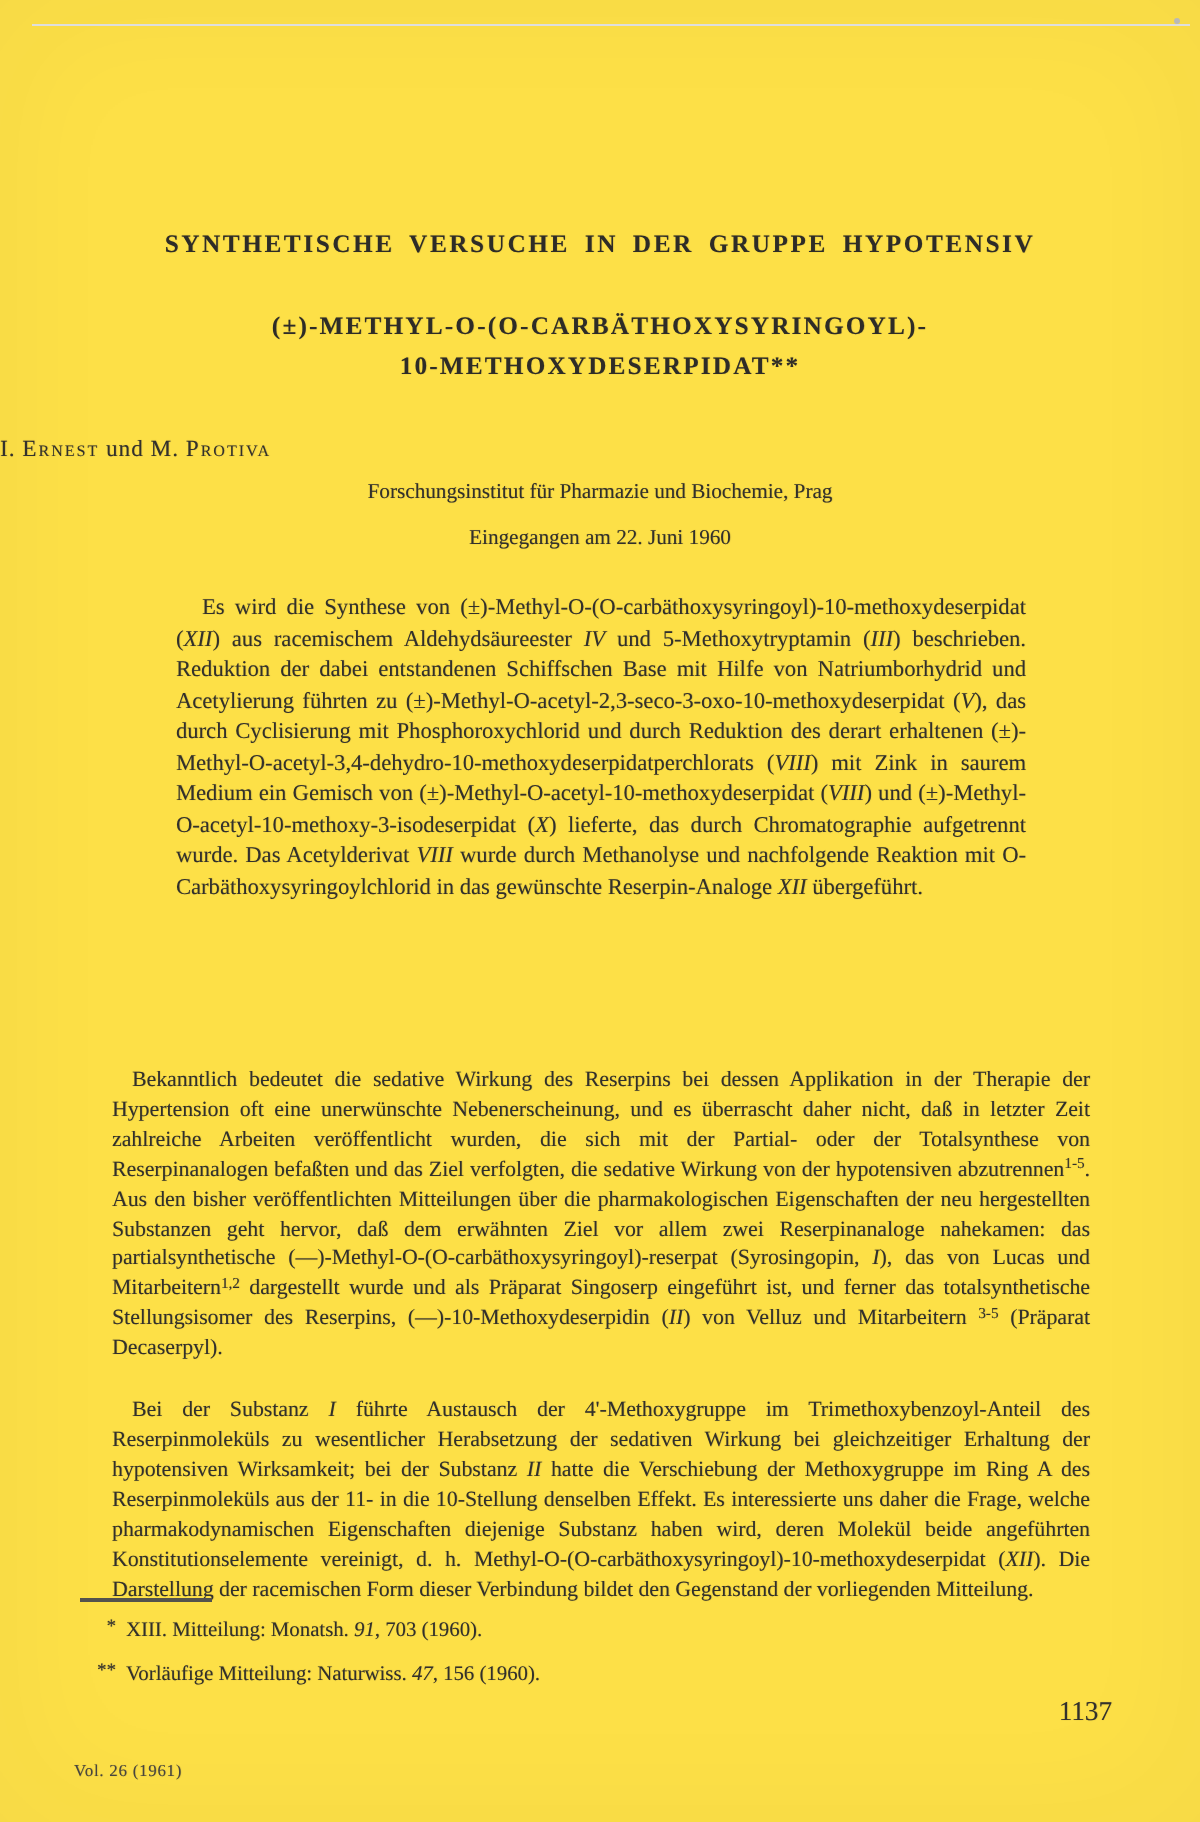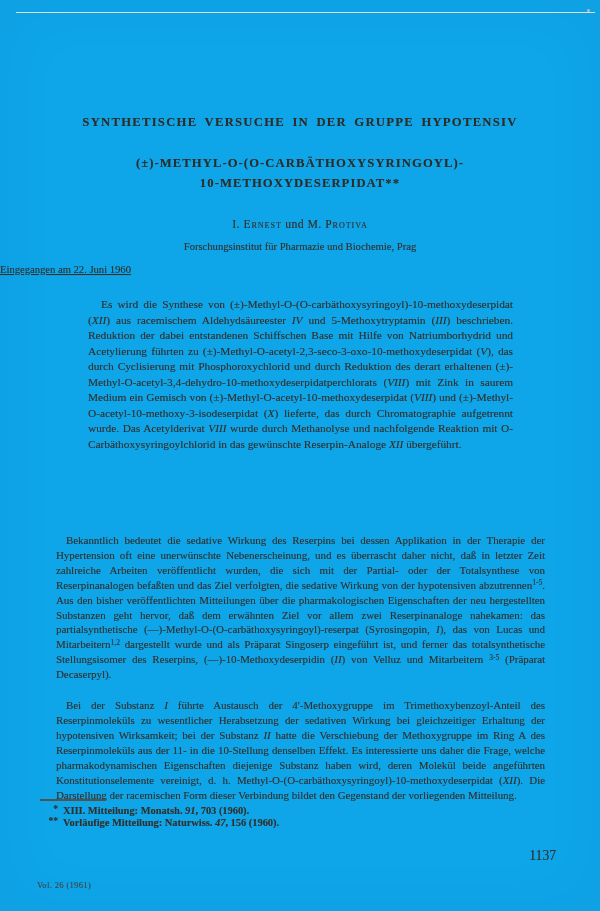--- a/index.html
+++ b/index.html
@@ -1,61 +1,61 @@
 <!DOCTYPE html>
 <html lang="de"><head>
 <meta charset="utf-8">
 <style>
   html,body{margin:0;padding:0;background:#e9e9e7;}
   .page{
     position:relative;
     width:600px;height:911px;
     margin:0 auto;
-    background:#0ea5e9;
+    background:#fde047;
     box-shadow:inset 0 0 70px rgba(60,55,45,0.04);
     font-family:"Liberation Serif","DejaVu Serif",serif;
     color:#32302b;
     text-shadow:0.2px 0.2px 0.45px rgba(50,48,44,0.38);
     overflow:hidden;
   }
   .scan-line{position:absolute;top:12px;left:16px;right:5px;height:1px;background:#dededc;}
   .scan-speck{position:absolute;top:9px;right:10px;width:3px;height:3px;background:#b9b9b6;border-radius:50%;}
 
   .title-block{position:absolute;top:113px;left:0;right:0;text-align:center;}
   .title-main,.title-sub{
     margin:0;font-size:12.6px;font-weight:bold;color:#2e2c27;
     letter-spacing:1.3px;word-spacing:3px;line-height:19px;
   }
   .title-sub{margin-top:21px;line-height:20px;letter-spacing:1.1px;}
 
-  .authors{position:absolute;top:218px;left:0;right:0;text-align:center;
+  .authors{position:absolute;top:218px;left:0;right:0;
     font-size:11.6px;letter-spacing:.5px;color:#33312c;}
   .seg-sc{font-variant:small-caps;letter-spacing:1px;}
   .seg-i{font-style:italic;}
   .affiliation{position:absolute;top:241px;left:0;right:0;text-align:center;
     font-size:10.6px;}
-  .received{position:absolute;top:264px;left:0;right:0;font-size:10.6px;text-decoration:underline;}
+  .received{position:absolute;top:264px;left:0;right:0;text-align:center;font-size:10.6px;}
 
   .abstract{
     position:absolute;top:297px;left:88px;width:425px;
     font-size:11.3px;line-height:15.5px;text-align:justify;text-indent:13px;
     hyphens:auto;-webkit-hyphens:auto;
   }
 
   .body-text{
     position:absolute;top:517px;left:40px;width:521px;
     font-size:10.9px;line-height:14.9px;text-align:justify;
     hyphens:auto;-webkit-hyphens:auto;
   }
   .body-text p{margin:16px;text-indent:10px;}
 
   sup{font-size:7.6px;line-height:0;position:relative;top:-3.5px;vertical-align:baseline;}
 
   .fn-rule{position:absolute;top:799px;left:40px;width:66px;height:2px;background:#53524d;}
-  .footnotes{position:absolute;top:805px;left:40px;width:521px;font-size:10.4px;line-height:11px;font-weight:bold;}
+  .footnotes{position:absolute;top:805px;left:40px;width:521px;font-size:10.4px;line-height:21px;}
   .footnote{white-space:nowrap;}
   .fn-marker{display:inline-block;width:18px;text-align:right;padding-right:5px;
     position:relative;top:-2px;font-size:9.5px;}
 
   .vol-note{position:absolute;left:37px;top:881px;font-size:8.4px;letter-spacing:.4px;color:#47453f;}
   .page-number{position:absolute;right:44px;top:848px;font-size:13.6px;color:#33312c;}
 </style>
 </head>
 <body>
 

